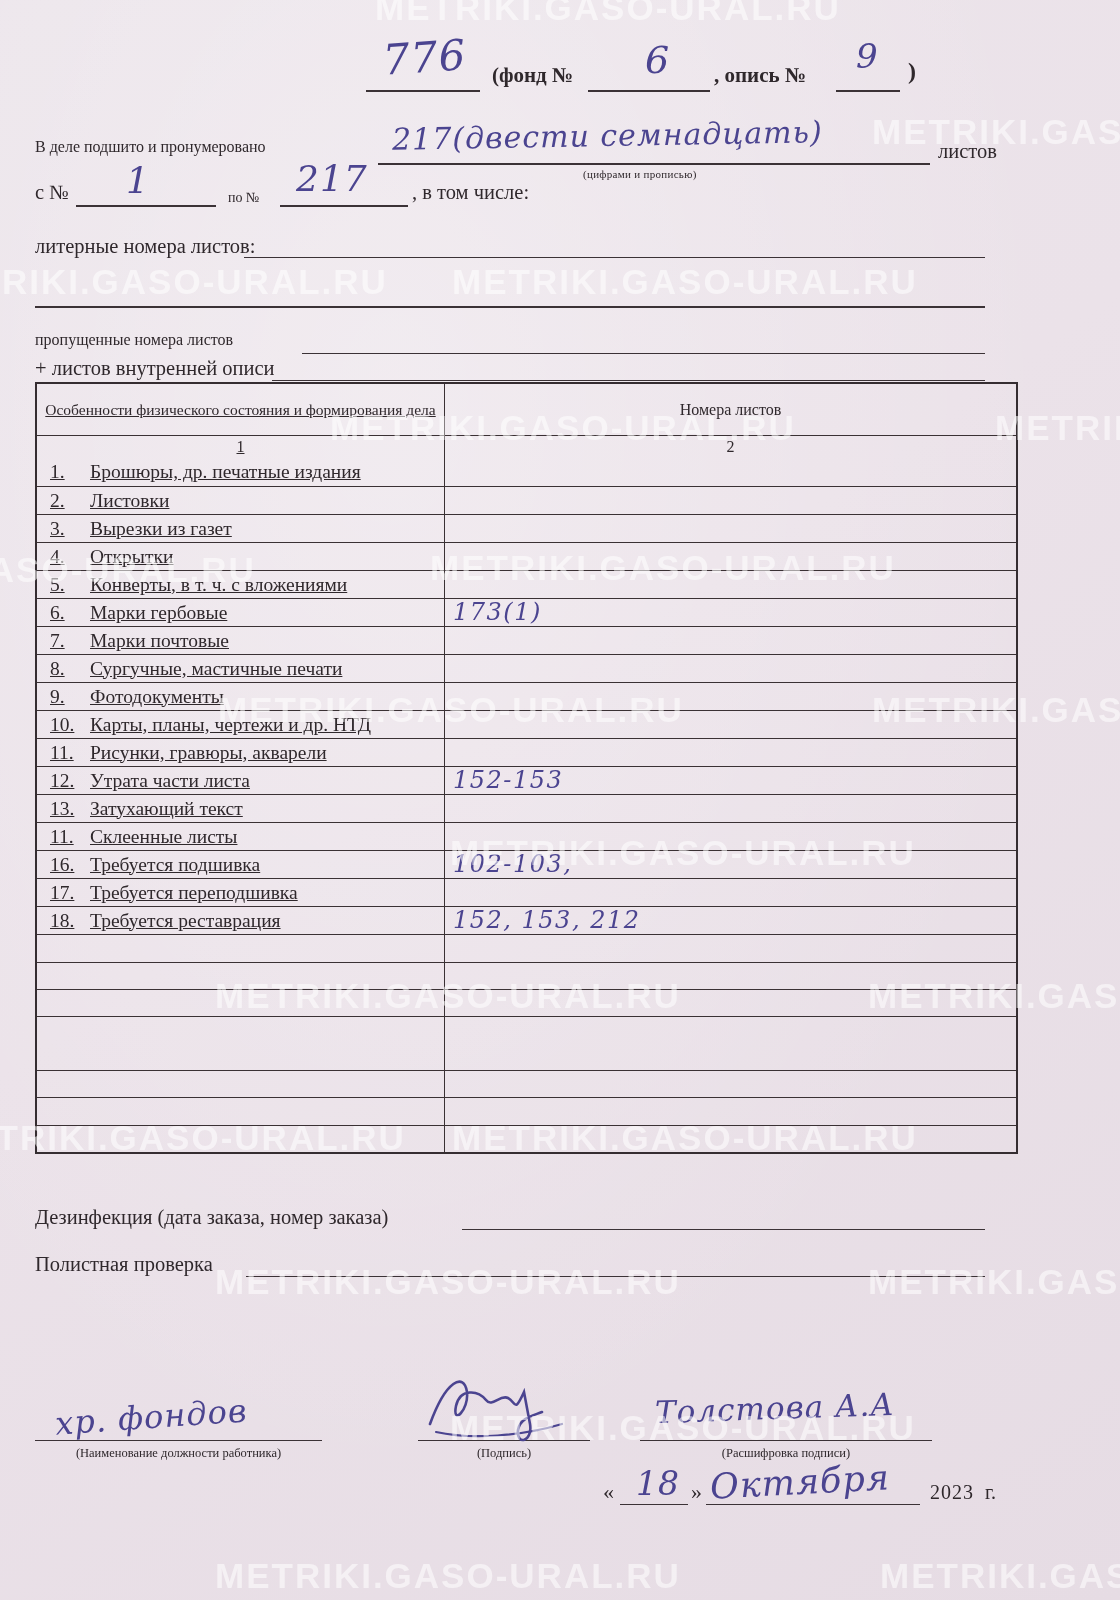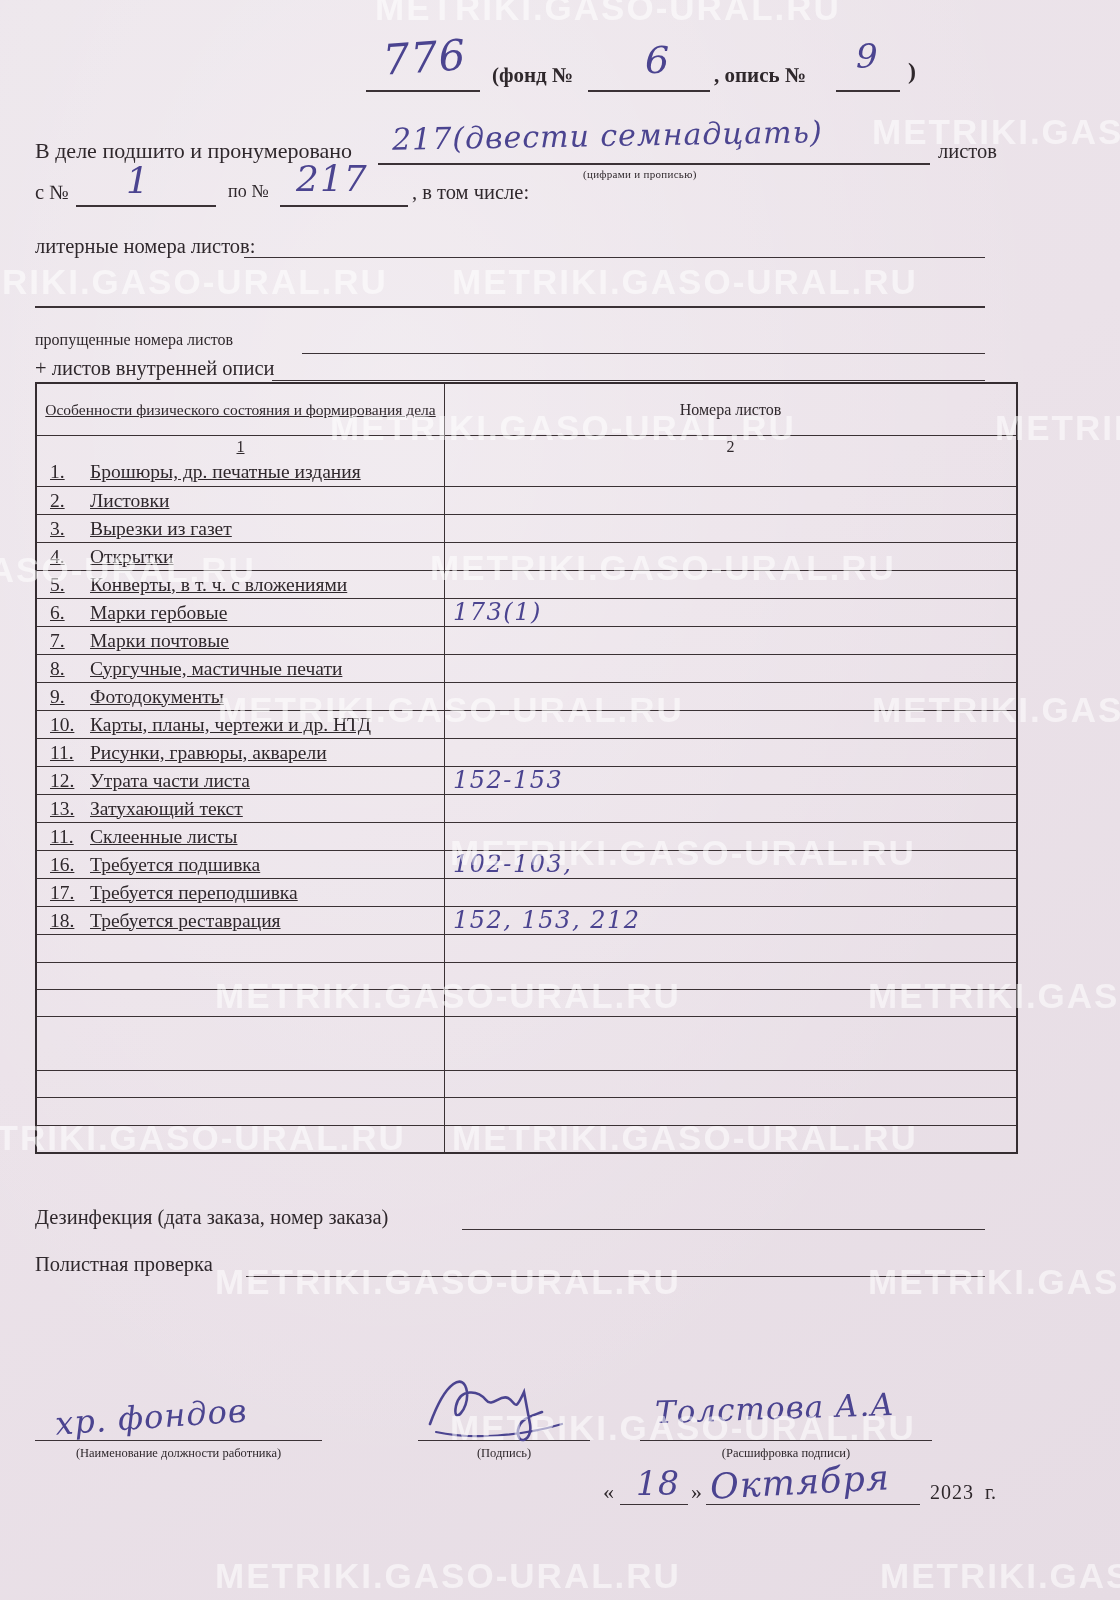--- a/index.html
+++ b/index.html
@@ -82,30 +82,30 @@
   <span class="ln" style="left:366px; top:90px; width:114px;"></span>
   <span class="hw" style="left:383px; top:33px; font-size:42px; transform:rotate(-4deg);">776</span>
   <span class="abs print b" style="left:492px; top:63px; font-size:21px;">(фонд №</span>
   <span class="ln" style="left:588px; top:90px; width:122px;"></span>
   <span class="hw" style="left:645px; top:38px; font-size:38px;">6</span>
   <span class="abs print b" style="left:714px; top:63px; font-size:21px;">, опись №</span>
   <span class="ln" style="left:836px; top:90px; width:64px;"></span>
   <span class="hw" style="left:856px; top:36px; font-size:34px;">9</span>
   <span class="abs print b" style="left:908px; top:58px; font-size:24px;">)</span>
 
-  <span class="abs print" style="left:35px; top:138px; font-size:22px;">В деле подшито и пронумеровано</span>
+  <span class="abs print" style="left:35px; top:138px; font-size:16px;">В деле подшито и пронумеровано</span>
   <span class="ln" style="left:378px; top:163px; width:552px;"></span>
   <span class="hw" style="left:392px; top:118px; font-size:30px; transform:rotate(-1deg);">217(двести семнадцать)</span>
   <span class="abs print" style="left:938px; top:140px; font-size:20.5px;">листов</span>
   <span class="abs print small" style="left:583px; top:168px;">(цифрами и прописью)</span>
 
   <span class="abs print" style="left:35px; top:181px; font-size:20.5px;">с №</span>
   <span class="ln" style="left:76px; top:205px; width:140px;"></span>
   <span class="hw" style="left:126px; top:160px; font-size:36px;">1</span>
-  <span class="abs print" style="left:228px; top:181px; font-size:18px;">по №</span>
+  <span class="abs print" style="left:228px; top:190px; font-size:14px;">по №</span>
   <span class="ln" style="left:280px; top:205px; width:128px;"></span>
   <span class="hw" style="left:296px; top:158px; font-size:36px;">217</span>
   <span class="abs print" style="left:412px; top:181px; font-size:20.5px;">, в том числе:</span>
 
   <span class="abs print" style="left:35px; top:235px; font-size:20.5px;">литерные номера листов:</span>
   <span class="ln thin" style="left:244px; top:257px; width:741px;"></span>
   <span class="ln" style="left:35px; top:306px; width:950px;"></span>
 
   <span class="abs print" style="left:35px; top:331px; font-size:16px;">пропущенные номера листов</span>
   <span class="ln thin" style="left:302px; top:353px; width:683px;"></span>

